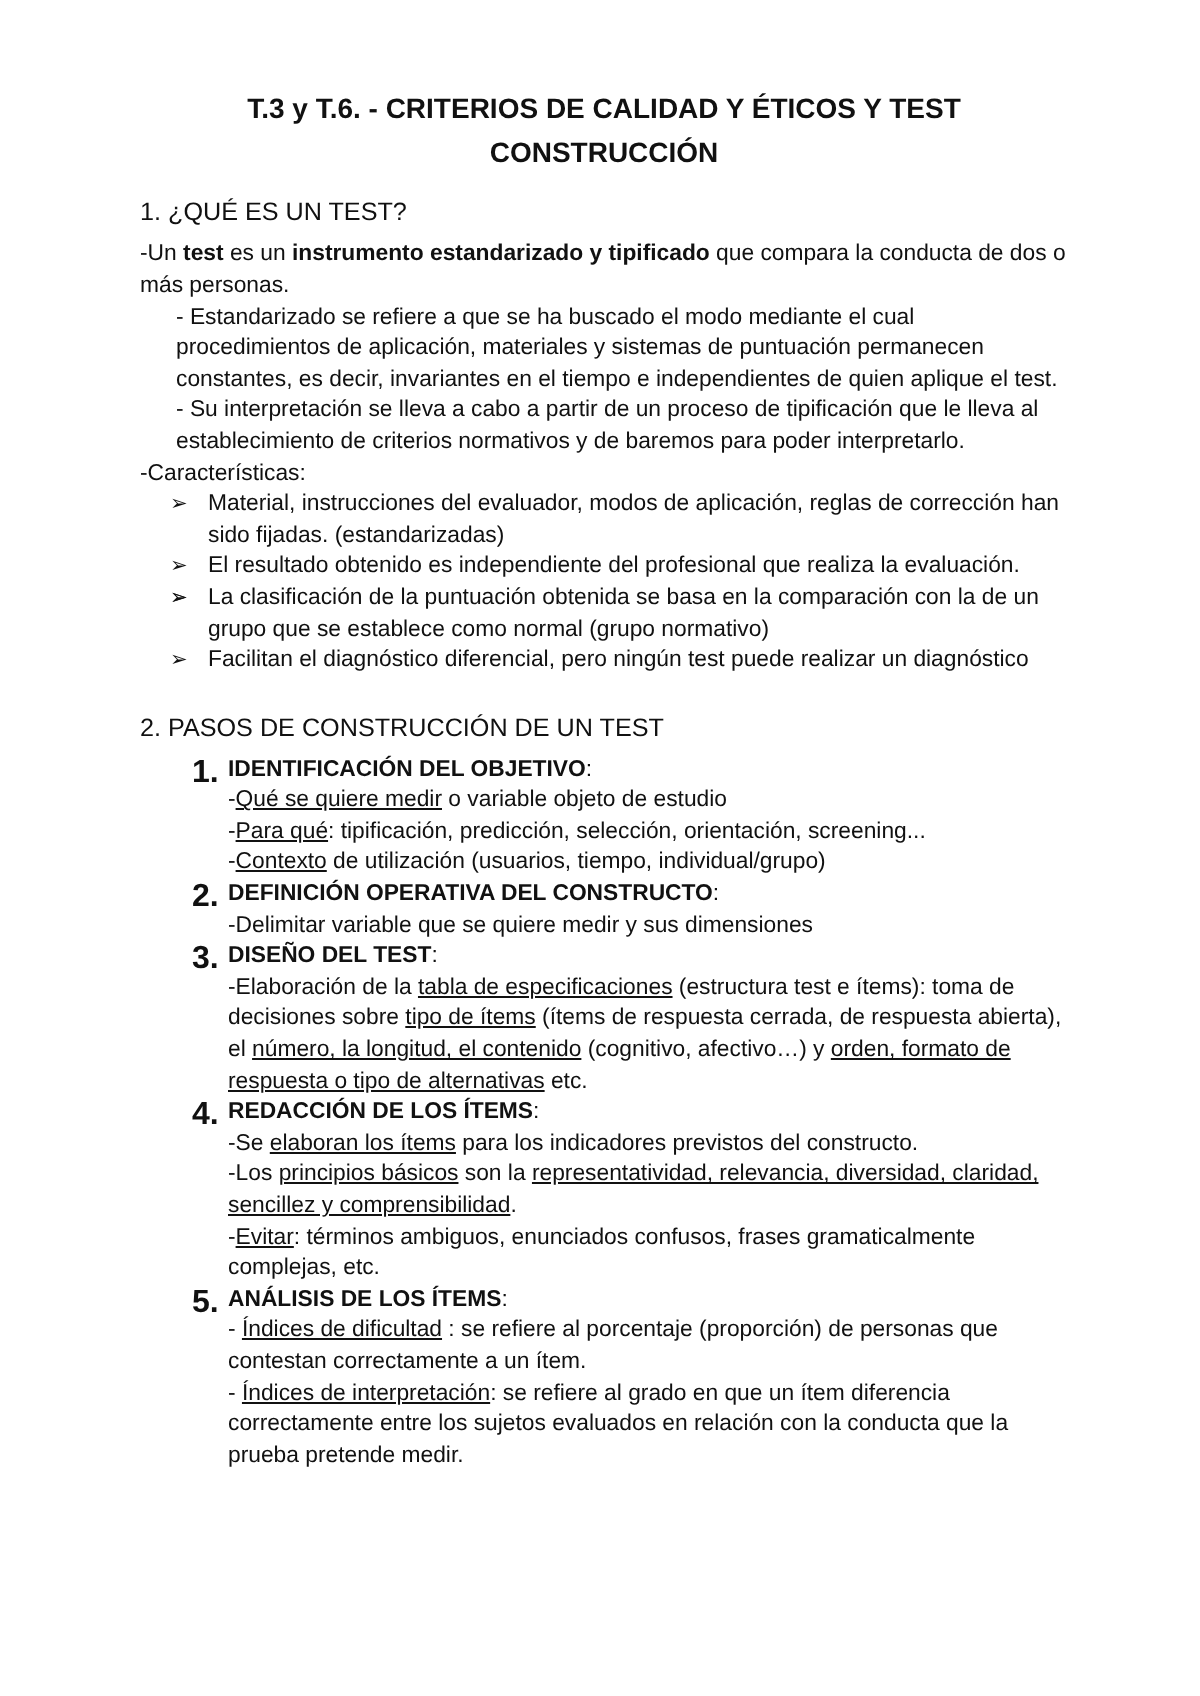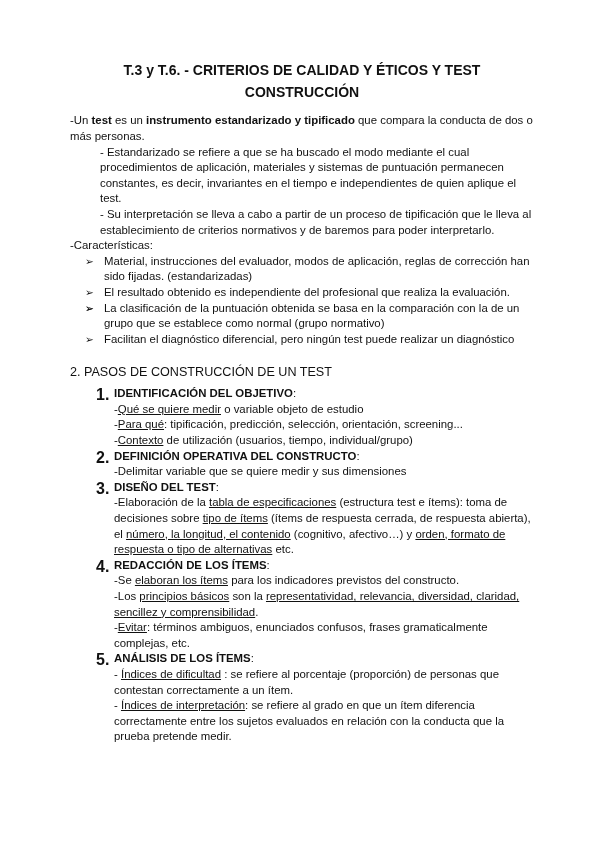--- a/index.html
+++ b/index.html
@@ -5,51 +5,52 @@
   * { margin:0; padding:0; box-sizing:border-box; }
   html,body { background:#e9e9e9; }
   body {
     width:600px; height:848px;
     font-family:"Liberation Sans","DejaVu Sans",sans-serif;
     color:#111;
   }
   .page {
     width:600px; height:848px;
     background:#ffffff;
-    padding:60px 66px 24px 70px;
+    padding:44px 66px 24px 70px;
     overflow:hidden;
   }
   .title {
     font-size:14px; font-weight:bold;
     text-align:center; line-height:1.55;
     margin-bottom:10px;
   }
   .heading {
     font-size:12.6px; line-height:18px;
     margin:6px 0 5px;
   }
   .heading.mt { margin-top:16px; }
   .para, .bullet, .step-title, .step-line {
     font-size:11.4px; line-height:15.6px;
   }
-  .ind1 { margin-left:30px; }
+  .ind1 { margin-left:18px; }
   .bullet { position:relative; padding-left:34px; }
   .bullet .marker { position:absolute; left:15px; top:0; font-size:10.5px; }
   .step { position:relative; padding-left:44px; }
   .step .num { position:absolute; left:26px; top:0; font-weight:bold; }
   .b { font-weight:bold; }
   .u { text-decoration:underline; }
 </style>
 </head>
 <body>
 
 <div class="page">
 
   <h1 class="title"><span>T.3 y T.6. - CRITERIOS DE CALIDAD Y ÉTICOS Y TEST</span><br><span>CONSTRUCCIÓN</span></h1>
 
+  <div class="heading">1. ¿QUÉ ES UN TEST?</div>
 
   <div class="para"><span>-Un </span><span class="b">test</span><span> es un </span><span class="b">instrumento estandarizado y tipificado</span><span> que compara la conducta de dos o más personas.</span></div>
   <div class="para ind1"><span>- Estandarizado se refiere a que se ha buscado el modo mediante el cual procedimientos de aplicación, materiales y sistemas de puntuación permanecen constantes, es decir, invariantes en el tiempo e independientes de quien aplique el test.</span></div>
   <div class="para ind1"><span>- Su interpretación se lleva a cabo a partir de un proceso de tipificación que le lleva al establecimiento de criterios normativos y de baremos para poder interpretarlo.</span></div>
   <div class="para"><span>-Características:</span></div>
 
   <div id="bullets">
       <div class="bullet"><span class="marker">➢</span><span><span>Material, instrucciones del evaluador, modos de aplicación, reglas de corrección han sido fijadas. (estandarizadas)</span></span></div>
       <div class="bullet"><span class="marker">➢</span><span><span>El resultado obtenido es independiente del profesional que realiza la evaluación.</span></span></div>
       <div class="bullet"><span class="marker">➢</span></div>

